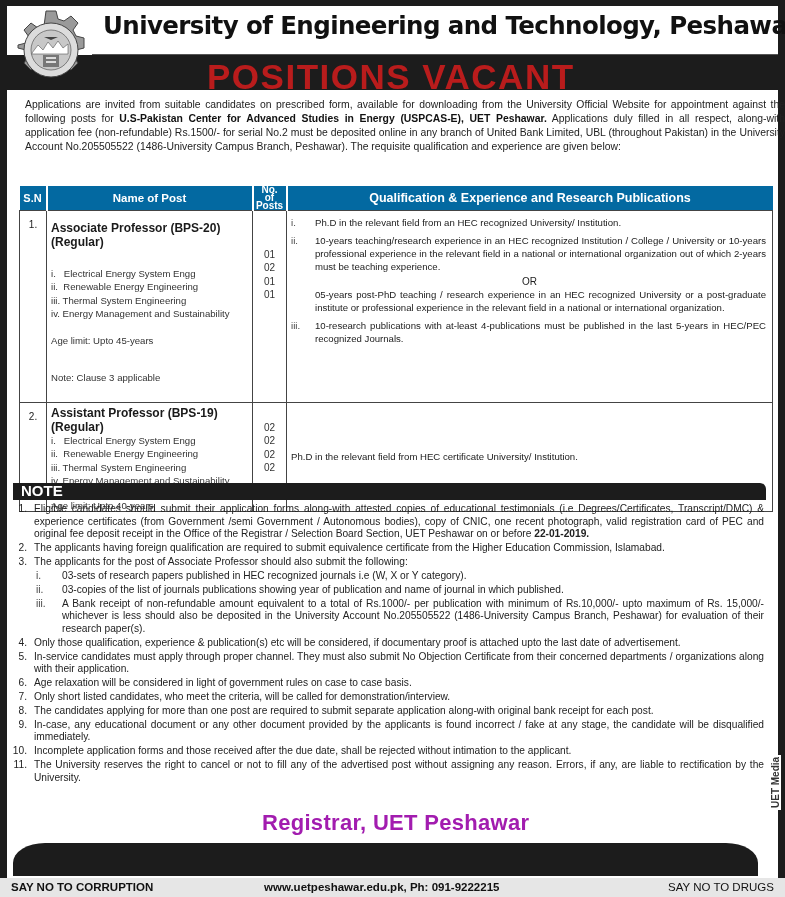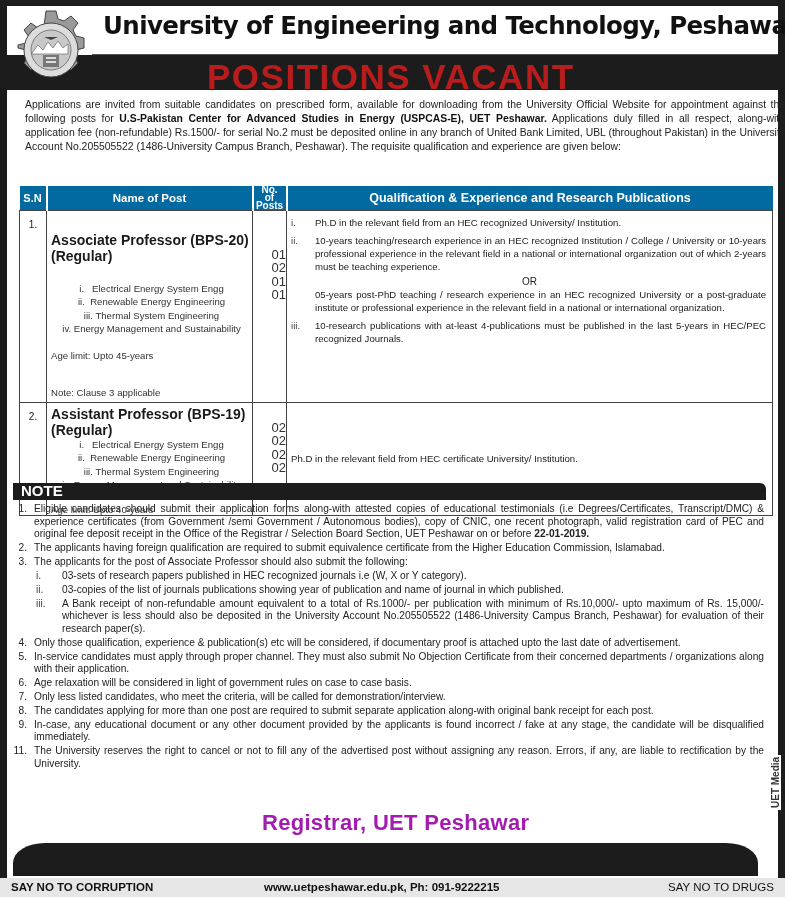--- a/index.html
+++ b/index.html
@@ -22,24 +22,24 @@
   
   .tbl { position: absolute; left: 12px; top: 180px; width: 754px; border-collapse: collapse; font-size: 9.6px; }
   .tbl th { background: #0369a1; color: #fff; font-weight: bold; height: 20px; border-left: 2px solid #fff; padding: 0 2px; }
   .tbl th:first-child { border-left: none; }
   .th-sn { font-size: 11px; width: 27px; }
   .th-name { font-size: 11.5px; width: 206px; }
   .th-no { font-size: 10px; line-height: 8px; width: 34px; }
   .th-qual { font-size: 12.5px; }
   .tbl td { border: 1px solid #444; vertical-align: top; padding: 0; }
   .cell-sn { text-align: center; padding-top: 8px !important; font-size: 10px; }
-  .post-title { font-weight: bold; font-size: 14px; margin: 21px 0 0 4px; }
-  .post-list { margin: 0 0 0 4px; font-size: 9.6px; line-height: 13.4px; color: #333; text-align: center; }
+  .post-title { font-weight: bold; font-size: 12px; margin: 10px 0 0 4px; }
+  .post-list { margin: 0 0 0 4px; font-size: 9.6px; line-height: 13.4px; color: #333; }
   .post-meta { margin: 0 0 0 4px; font-size: 9.6px; color: #333; }
-  .nums { text-align: right; font-size: 13px; line-height: 13.4px; color: #333; }
+  .nums { text-align: center; font-size: 10px; line-height: 13.4px; color: #333; }
   .qual-item { display: flex; font-size: 9.6px; line-height: 13px; color: #222; padding: 0 6px 0 4px; text-align: justify; }
   .qual-item .qn { width: 24px; flex-shrink: 0; color: #444; }
   .qual-item .qt { flex: 1; }
   .or { text-align: center; font-size: 10px; color: #222; margin: 3px 0 1px; }
 
   
   .note-bar { position: absolute; left: 13px; top: 483px; width: 753px; height: 17px; background: #1c1c1c; border-radius: 0 6px 0 0; }
   .note-label { position: absolute; left: 21px; top: 482px; font-weight: bold; font-size: 15px; color: #fff; }
   .notes { position: absolute; left: 6px; top: 503px; width: 764px; font-size: 10.2px; line-height: 12.6px; color: #222; }
   .note-row { display: flex; margin-bottom: 1.3px; }
@@ -197,29 +197,33 @@
   <div class="note-row">
       <span class="nn">5.</span>
       <span class="nt">In-service candidates must apply through proper channel. They must also submit No Objection Certificate from their concerned departments / organizations along with their application.</span>
     </div>
   <div class="note-row">
       <span class="nn">6.</span>
       <span class="nt">Age relaxation will be considered in light of government rules on case to case basis.</span>
     </div>
   <div class="note-row">
       <span class="nn">7.</span>
-      <span class="nt">Only less listed candidates, who meet the criteria, will be called for demonstration/interview.</span>
+      <span class="nt">Only short listed candidates, who meet the criteria, will be called for demonstration/interview.</span>
     </div>
   <div class="note-row">
       <span class="nn">8.</span>
       <span class="nt">The candidates applying for more than one post are required to submit separate application along-with original bank receipt for each post.</span>
     </div>
   <div class="note-row">
       <span class="nn">9.</span>
       <span class="nt">In-case, any educational document or any other document provided by the applicants is found incorrect / fake at any stage, the candidate will be disqualified immediately.</span>
+    </div>
+  <div class="note-row">
+      <span class="nn">10.</span>
+      <span class="nt">Incomplete application forms and those received after the due date, shall be rejected without intimation to the applicant.</span>
     </div>
   <div class="note-row">
       <span class="nn">11.</span>
       <span class="nt">The University reserves the right to cancel or not to fill any of the advertised post without assigning any reason. Errors, if any, are liable to rectification by the University.</span>
     </div>
 </div>
 
 <div class="reg-band"></div>
 <div class="registrar">Registrar, UET Peshawar</div>
 <div class="media">UET Media</div>

